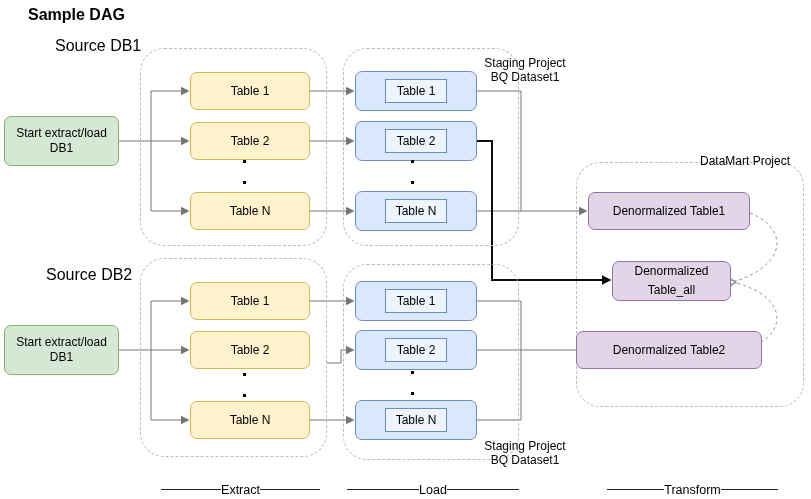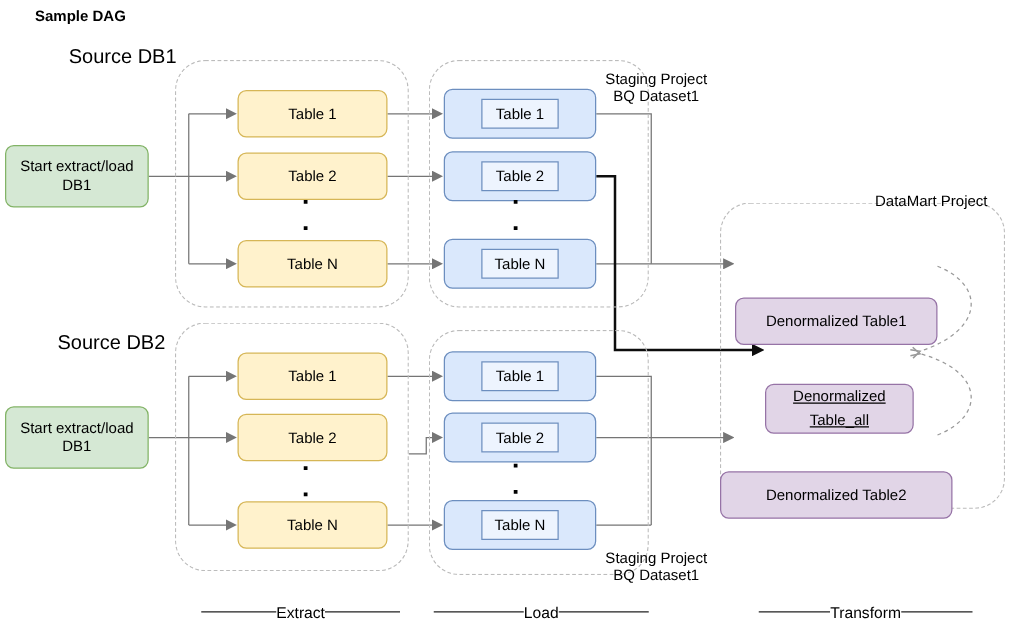--- a/index.html
+++ b/index.html
@@ -1,31 +1,31 @@
 <!DOCTYPE html>
 <html style="--green-fill: #d5e8d4; --green-border: #82b366; --yellow-fill: #fff2cc; --yellow-border: #d6b656; --blue-fill: #dae8fc; --blue-border: #6c8ebf; --purple-fill: #e1d5e7; --purple-border: #9673a6; --connector: #757575; --emphasis-connector: #0d0d0d; --container-border: #bcbcbc; --dashed-curve: #999999;"><head>
 <meta charset="utf-8">
 <style>
   html,body{margin:0;padding:0;background:#fff;}
   .canvas{
     position:relative;width:811px;height:499px;background:#fff;
     font-family:"Liberation Sans","DejaVu Sans",sans-serif;color:#000;
     overflow:hidden;
   }
-  .title{position:absolute;left:28px;top:6px;font-size:12px;font-weight:bold;}
+  .title{position:absolute;left:28px;top:6px;font-size:16px;font-weight:bold;}
   .lbl{position:absolute;font-size:16px;white-space:nowrap;}
   .lbl2{position:absolute;font-size:12px;line-height:14px;}
   .dashed-box{position:absolute;border:1.3px dashed var(--container-border);border-radius:24px;}
   .node{position:absolute;border-radius:7px;display:flex;align-items:center;justify-content:center;
         font-size:12px;text-align:center;box-sizing:border-box;}
   .node.green{background:var(--green-fill);border:1px solid var(--green-border);
         justify-content:flex-start;text-align:center;padding:0 9px;line-height:15px;}
   .node.yellow{background:var(--yellow-fill);border:1px solid var(--yellow-border);}
   .node.blue{background:var(--blue-fill);border:1px solid var(--blue-border);}
-  .node.purple{background:var(--purple-fill);border:1px solid var(--purple-border);line-height:19px;padding:0 6px;margin-top:46px;}
+  .node.purple{background:var(--purple-fill);border:1px solid var(--purple-border);line-height:19px;padding:0 6px;}
   .chip{display:flex;align-items:center;justify-content:center;width:60px;height:22px;
         border:1px solid var(--blue-border);background:rgba(255,255,255,.5);font-size:12px;}
   .vdots{position:absolute;display:flex;flex-direction:column;gap:18px;}
   .vdots i{display:block;width:3px;height:3px;background:#000;}
   .phase{position:absolute;display:flex;align-items:center;height:15px;font-size:12.5px;white-space:nowrap;}
   .phase .pline{flex:1;border-top:1px solid #222;height:0;}
   svg.wires{position:absolute;left:0;top:0;}
   .wire{stroke:var(--connector);fill:none;stroke-width:1;}
   .wire-thick{stroke:var(--emphasis-connector);fill:none;stroke-width:2;}
   .wire-dash{stroke:var(--dashed-curve);fill:none;stroke-width:1;stroke-dasharray:3 3;}
@@ -147,21 +147,21 @@
 
   <div class="lbl2" style="left:468px;top:439px;width:114px;text-align:center;">
     <div>Staging Project</div>
     <div>BQ Dataset1</div>
   </div>
 
   <div class="lbl2" style="left:686px;top:154px;width:118px;text-align:center;">
     <div>DataMart Project</div>
   </div>
   <div class="node purple" style="left:588px;top:192px;width:162px;height:38px;">Denormalized Table1</div>
-  <div class="node purple" style="left:612px;top:261px;width:119px;height:40px;text-decoration:underline;">Denormalized Table_all</div>
+  <div class="node purple" style="left:612px;top:261px;width:119px;height:40px;">Denormalized Table_all</div>
   <div class="node purple" style="left:576px;top:331px;width:186px;height:38px;">Denormalized Table2</div>
 
   <div class="phase" style="left:161px;top:482px;width:159px;">
     <span class="pline"></span>
       <span>Extract</span>
       <span class="pline"></span>
   </div>
   <div class="phase" style="left:607px;top:482px;width:171px;">
     <span class="pline"></span>
       <span>Transform</span>

